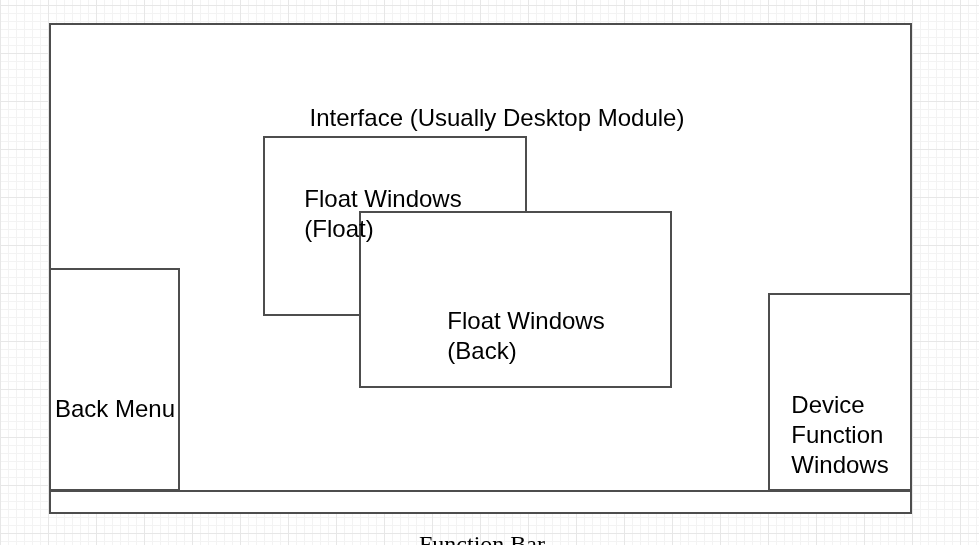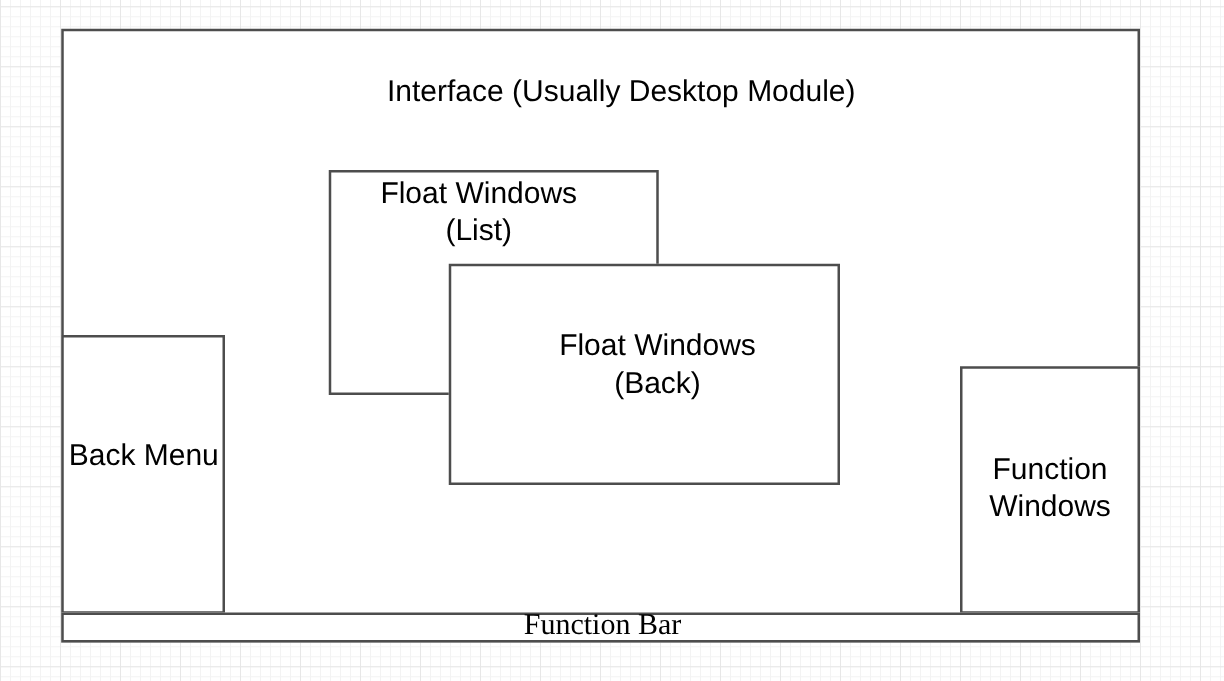--- a/index.html
+++ b/index.html
@@ -35,21 +35,22 @@
   #device-box      { left: 768px; top: 293px; width: 144px; height: 198px; }
   #function-bar    { left: 49px;  top: 490px; width: 863px; height: 24px;  }
 
   .label {
     position: absolute;
     transform: translate(-50%, -50%);
     color: #000000;
     font-size: 24px;
     line-height: 30px;
     white-space: nowrap;
-    text-align: center;
+    text-align: left;
+    margin-top: 44px;
   }
 
   #interface-label    { left: 497px; top: 74px;  }
   #float-back-label   { left: 383px; top: 170px; }
   #float-front-label  { left: 526px; top: 292px; }
   #list-menu-label    { left: 115px; top: 365px; }
   #device-label       { left: 840px; top: 391px; }
   #function-bar-label { left: 482px; top: 500px; font-family: Liberation Serif, serif; }
 </style>
 </head>
@@ -66,30 +67,31 @@
   <div class="box" id="list-menu-box"></div>
 
   <div class="box" id="device-box"></div>
 
   <div class="box" id="function-bar"></div>
 
   <div class="label" id="interface-label">Interface (Usually Desktop Module)</div>
 
   <div class="label" id="float-back-label">
     <div>Float Windows</div>
-    <div>(List)</div>
+    <div>(Float)</div>
   </div>
 
   <div class="label" id="float-front-label">
     <div>Float Windows</div>
     <div>(Back)</div>
   </div>
 
   <div class="label" id="list-menu-label">Back Menu</div>
 
   <div class="label" id="device-label">
+    <div>Device</div>
     <div>Function</div>
     <div>Windows</div>
   </div>
 
   <div class="label" id="function-bar-label">Function Bar</div>
 
 </div>
 
 </body></html>

